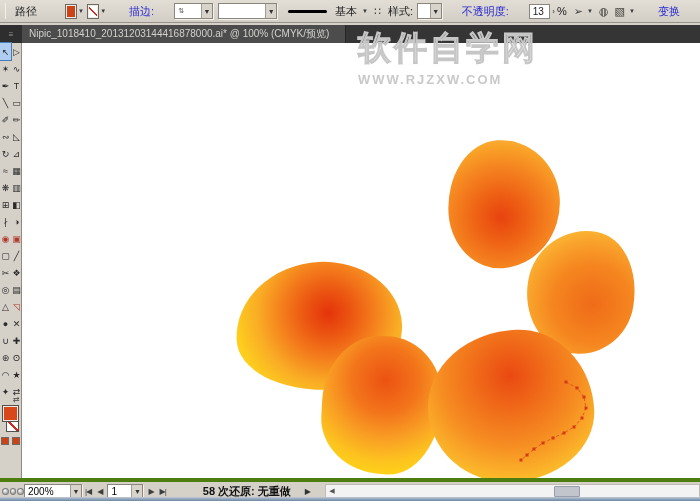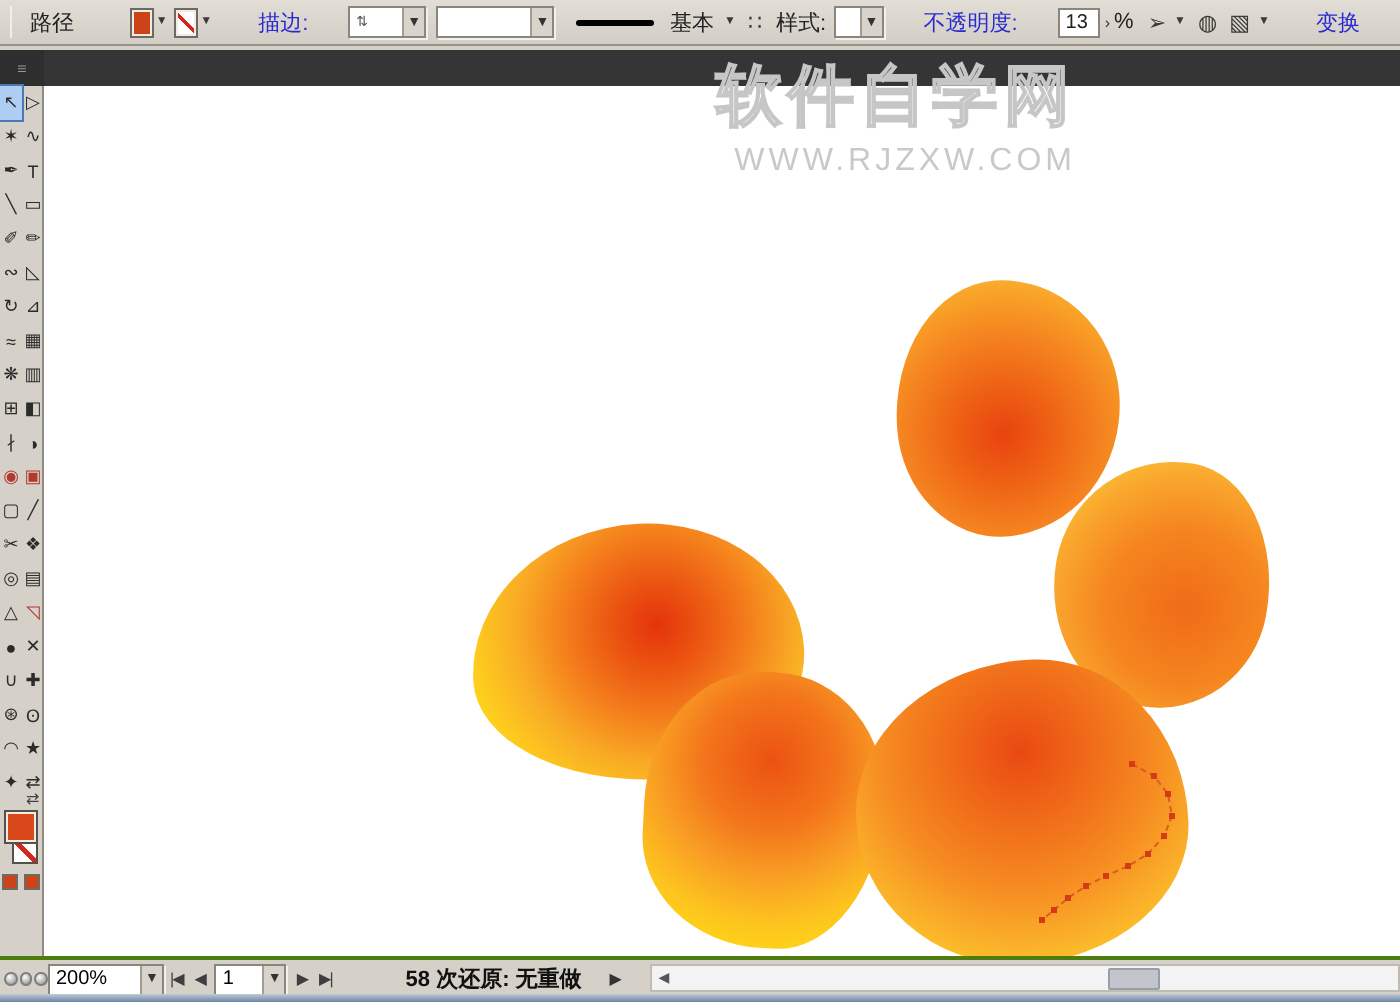--- a/index.html
+++ b/index.html
@@ -37,21 +37,21 @@
   .tab1 { width:324px; background:#4c4c4c; border-right:1px solid #262626; padding-left:7px; }
   .tab2 { width:295px; background:#585858; border-right:1px solid #262626; padding-left:132px; }
   .tab2 .hl { color:#9c4a3c; }
   .tab-close { margin-left:6px; color:#b9b9b9; font-size:10px; cursor:pointer; }
   .tab-fill { flex:1; background:#353535; }
 
   
   .watermark { position:absolute; left:358px; top:26px; z-index:60; pointer-events:none; }
   .wm-title { font-size:33px; font-weight:bold; letter-spacing:3px; color:rgba(255,255,255,0.12);
     -webkit-text-stroke:1px #c6c6c6; }
-  .wm-url { margin-top:1px; font-size:16px; font-weight:normal; letter-spacing:2px; color:#c9c9c9;text-align:right; }
+  .wm-url { margin-top:1px; font-size:13px; font-weight:bold; letter-spacing:2px; color:#c9c9c9; }
 
   
   .toolbar { position:absolute; left:0; top:43px; width:22px; height:451px;
     background:#d5d1c9; border-right:1px solid #8f8b84; }
   .tools-grid { display:grid; grid-template-columns:11px 11px; grid-auto-rows:17px;
     justify-items:center; align-items:center; }
   .tool { width:11px; height:17px; display:flex; align-items:center; justify-content:center;
     font-size:9px; color:#2b2b2b; cursor:pointer; }
   .tool.active { background:#aecdf0; outline:1px solid #4a7ab5; }
   .swatch-fill { position:absolute; left:2px; top:362px; width:17px; height:17px;
@@ -63,21 +63,21 @@
   .mini-swatches { position:absolute; left:1px; top:394px; display:flex; gap:3px; }
   .mini-swatches .ms { width:8px; height:8px; border:1px solid #6e6a62; }
 
   
   .artboard { position:absolute; left:22px; top:43px; width:678px; height:435px; background:#fff; overflow:hidden; }
   .petal { position:absolute; }
   .anchor-svg { position:absolute; left:0; top:0; width:678px; height:435px; pointer-events:none; }
 
   
   .status-bar { position:absolute; left:0; top:478px; width:700px; height:23px;
-    background:#d5d1c9; border-top:2px solid #4d7c0f; }
+    background:#d5d1c9; border-top:4px solid #4d7c0f; }
   .status-row { position:absolute; left:0; top:1px; height:17px; width:700px; display:flex; align-items:center; }
   .spheres { width:24px; display:flex; gap:1px; padding-left:2px; }
   .sphere { width:7px; height:7px; border-radius:50%;
     background:radial-gradient(circle at 35% 30%,#fdfdfd,#b9b9b9 60%,#8a8a8a); border:1px solid #7e7e7e; }
   .zoom-combo { width:58px; }
   .nav { font-size:8px; color:#3e3e3e; margin:0 3px; letter-spacing:-1px; }
   .page-combo { width:36px; margin:0 2px; }
   .history-text { margin-left:34px; font-size:11px; font-weight:bold; color:#111; white-space:nowrap; }
   .panel-arrow { font-size:8px; color:#333; margin-left:14px; }
   .hscroll { position:absolute; left:325px; top:2px; width:375px; height:14px; background:#f3f3f3;
@@ -126,20 +126,23 @@
     <span class="cb-icon">➢</span>
     <span class="mini-arrow" style="font-size:6px">▼</span>
     <span class="cb-icon">◍</span>
     <span class="cb-icon">▧</span>
     <span class="mini-arrow" style="font-size:6px">▼</span>
     <span class="cb-link">变换</span>
   </div>
 
   <div class="tab-bar">
     <div class="tab-corner">≡</div>
+    <div class="tab tab1">
+      <span>Nipic_1018410_20131203144416878000.ai*  @  100%  (CMYK/预览)</span>
+    </div>
     <div class="tab-fill"></div>
   </div>
 
   <div class="artboard">
     <div class="petal" style="left: 426px; top: 97px; width: 112px; height: 128px; border-radius: 48% 52% 55% 45% / 55% 48% 52% 45%; transform: rotate(-4deg); background: radial-gradient(circle at 47% 60%, rgb(232, 67, 15) 0%, rgb(238, 97, 20) 25%, rgb(245, 132, 32) 52%, rgb(249, 161, 39) 72%, rgb(251, 184, 62) 88%, rgb(252, 201, 77) 100%);"></div>
       <div class="petal" style="left: 505px; top: 187px; width: 108px; height: 124px; border-radius: 55% 45% 50% 50% / 48% 55% 45% 52%; transform: rotate(10deg); background: radial-gradient(circle at 62% 58%, rgb(239, 107, 24) 0%, rgb(245, 133, 31) 40%, rgb(249, 164, 44) 65%, rgb(252, 195, 56) 85%, rgb(255, 210, 43) 100%);"></div>
       <div class="petal" style="left: 214px; top: 219px; width: 166px; height: 128px; border-radius: 52% 48% 45% 55% / 58% 52% 48% 42%; transform: rotate(-3deg); background: radial-gradient(circle at 56% 40%, rgb(229, 51, 11) 0%, rgb(235, 84, 17) 18%, rgb(244, 125, 28) 38%, rgb(249, 171, 37) 58%, rgb(254, 206, 30) 78%, rgb(255, 217, 22) 94%);"></div>
       <div class="petal" style="left: 300px; top: 293px; width: 120px; height: 138px; border-radius: 50% 50% 45% 55% / 52% 48% 58% 42%; transform: rotate(3deg); background: radial-gradient(circle at 52% 32%, rgb(236, 82, 18) 0%, rgb(243, 117, 27) 30%, rgb(249, 159, 36) 52%, rgb(253, 195, 31) 72%, rgb(255, 217, 21) 90%);"></div>
       <div class="petal" style="left: 406px; top: 287px; width: 166px; height: 152px; border-radius: 55% 45% 52% 48% / 50% 55% 45% 50%; transform: rotate(-2deg); background: radial-gradient(circle at 50% 30%, rgb(234, 73, 18) 0%, rgb(241, 112, 26) 30%, rgb(246, 141, 34) 52%, rgb(251, 180, 42) 74%, rgb(254, 215, 35) 92%, rgb(255, 221, 30) 100%);"></div>
       <svg class="anchor-svg" id="anchor-svg">

